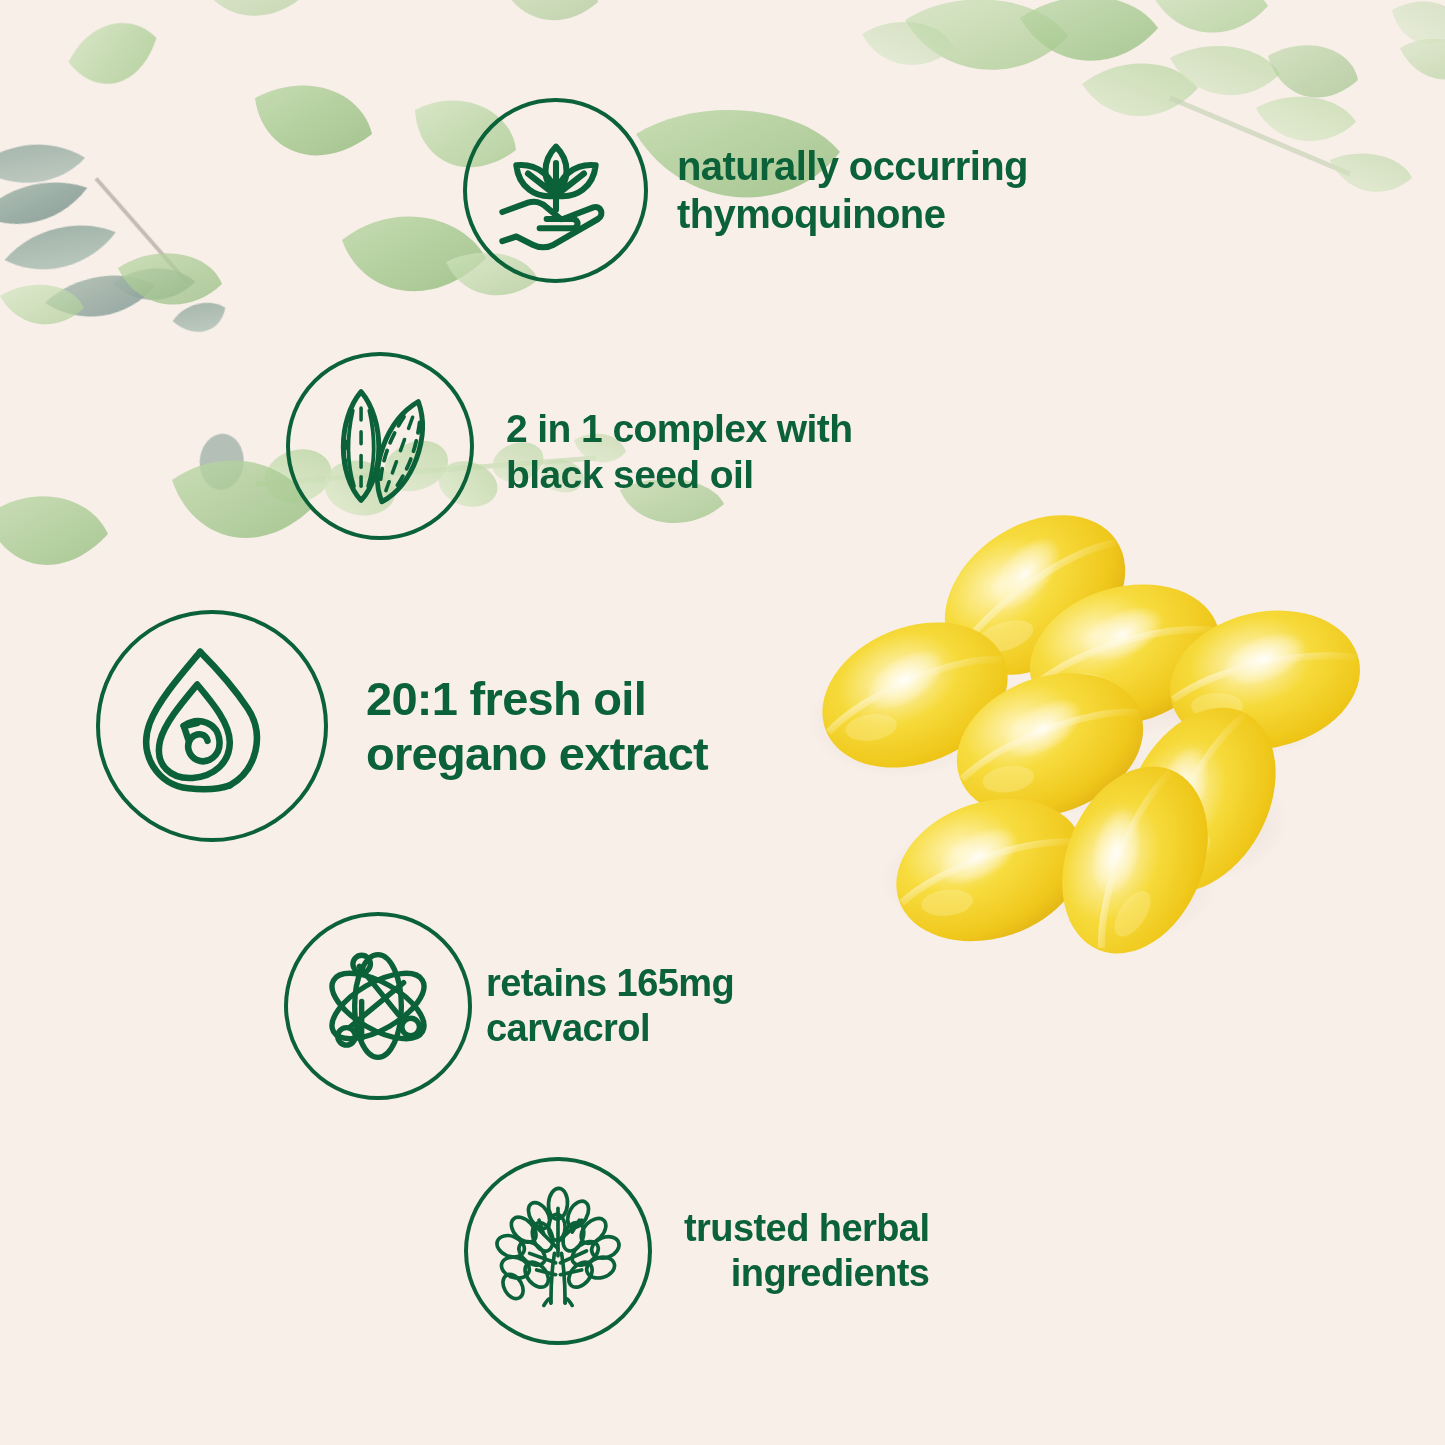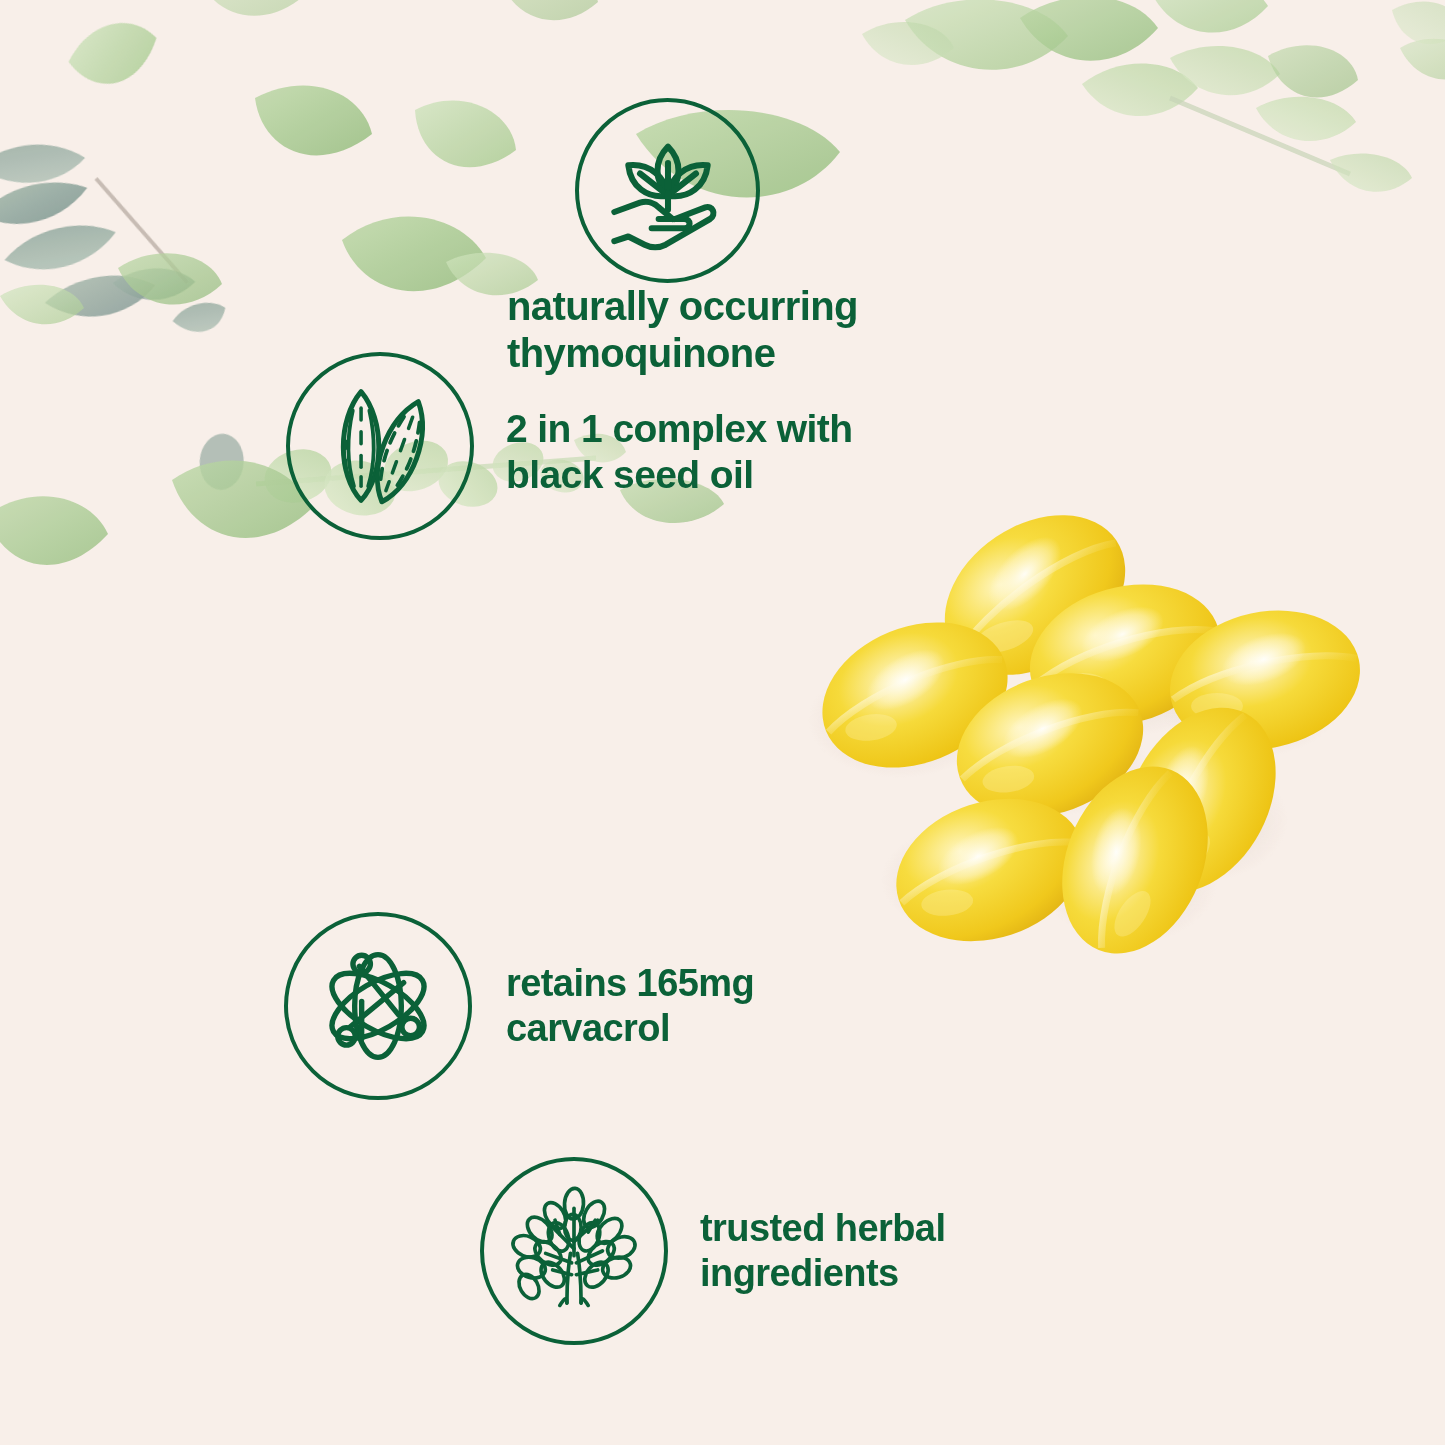--- a/index.html
+++ b/index.html
@@ -28,37 +28,37 @@
     color:var(--green);
     font-weight:700;
     line-height:1.18;
     letter-spacing:-0.015em;
     white-space:pre-line;
   }
 
   :root{--green:#0b6138;}
 
   
-  #f1{left:478px;top:98px;flex-direction:column;}
+  #f1{left:463px;top:98px;}
   #f1 .badge{width:185px;height:185px;}
   #f1 .ftext{font-size:40px;margin-left:29px;}
 
   #f2{left:286px;top:352px;}
   #f2 .badge{width:188px;height:188px;}
   #f2 .ftext{font-size:39px;margin-left:32px;margin-top:12px;}
 
   #f3{left:96px;top:610px;}
   #f3 .badge{width:232px;height:232px;}
   #f3 .ftext{font-size:47px;margin-left:38px;}
 
   #f4{left:284px;top:912px;}
   #f4 .badge{width:188px;height:188px;}
-  #f4 .ftext{font-size:38px;margin-left:34px;}
-
-  #f5{left:480px;top:1157px;}
+  #f4 .ftext{font-size:38px;margin-left:14px;}
+
+  #f5{left:464px;top:1157px;text-align:right;}
   #f5 .badge{width:188px;height:188px;}
   #f5 .ftext{font-size:38px;margin-left:32px;}
 
   
   #leaves{pointer-events:none;}
 
   
   #capsules{pointer-events:none;}
 </style>
 </head>
@@ -196,20 +196,39 @@
             <path d="M78 74 L78 84" stroke-width="3"></path>
             <path d="M78 92 L78 100" stroke-width="3"></path>
           </g>
         </g>
       </svg>
     </div>
     <div class="ftext">2 in 1 complex with
 black seed oil</div>
   </div>
 
+  <div class="feature" id="f3">
+    <div class="badge">
+      <svg width="178" height="178" viewBox="0 0 120 120">
+        <g fill="none" stroke="#0b6138" stroke-width="4.4" stroke-linecap="round" stroke-linejoin="round">
+
+          <path d="M72 100 C90 90 96 66 84 48 C76 36 62 20 52 10"></path>
+          <path d="M52 10 C42 22 24 42 18 58 C10 80 24 100 44 102 C54 103 64 103 72 100"></path>
+
+          <path d="M50 32 C40 44 28 58 25 70 C21 87 33 96 47 95 C61 94 72 85 72 71 C72 58 60 44 50 32 Z"></path>
+
+          <path d="M41 60 C51 53 64 58 65 70 C66 80 57 86 50 83 C44 80 42 73 46 68 C50 64 56 65 57 70"></path>
+          <path d="M41 60 L50 58"></path>
+          <path d="M41 60 L44 69"></path>
+        </g>
+      </svg>
+    </div>
+    <div class="ftext">20:1 fresh oil
+oregano extract</div>
+  </div>
 
   <div class="feature" id="f4">
     <div class="badge">
       <svg width="140" height="140" viewBox="0 0 120 120">
         <g fill="none" stroke="#0b6138" stroke-width="4.6" stroke-linecap="round" stroke-linejoin="round">
           <ellipse cx="60" cy="60" rx="20" ry="44"></ellipse>
           <ellipse cx="60" cy="60" rx="20" ry="44" transform="rotate(60 60 60)"></ellipse>
           <ellipse cx="60" cy="60" rx="20" ry="44" transform="rotate(-60 60 60)"></ellipse>
 
           <path d="M44 26 L78 68"></path>

